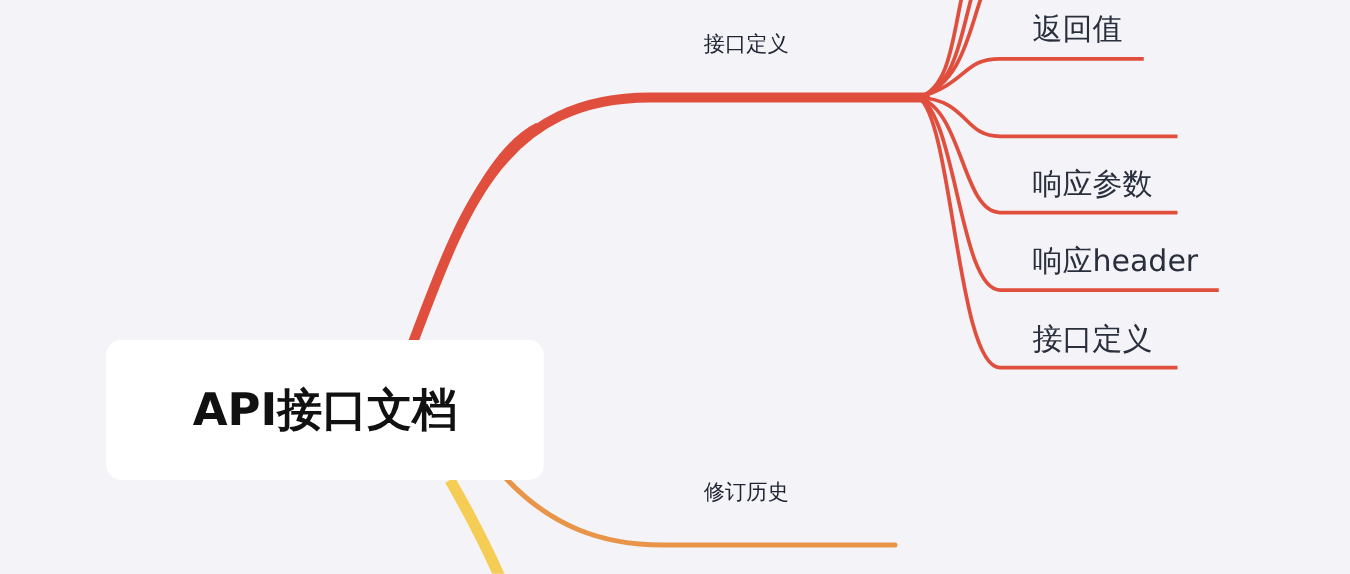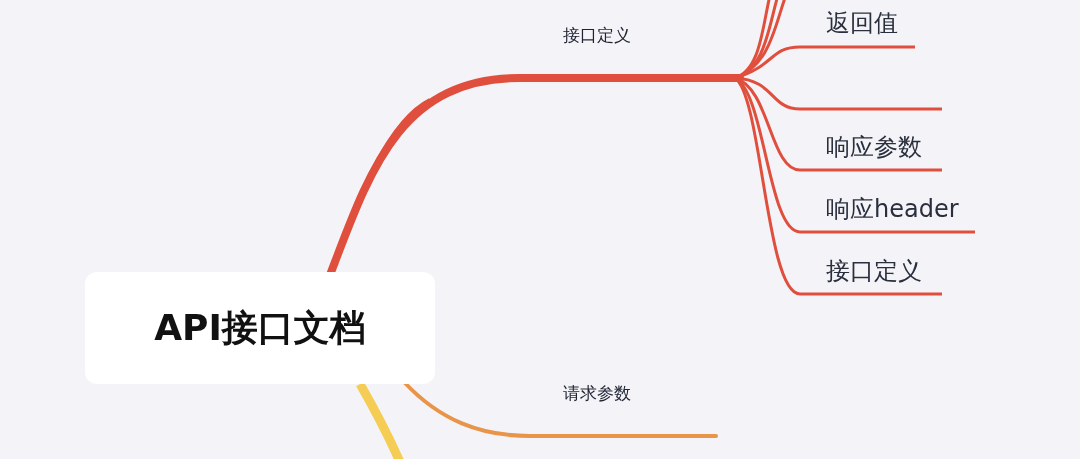--- a/index.html
+++ b/index.html
@@ -56,14 +56,14 @@
     <span>API接口文档</span>
   </div>
 
   <div class="node" style="left:563px; top:24px;">接口定义</div>
 
   <div class="node leaf" style="left:826px; top:7px;">返回值</div>
   <div class="node leaf" style="left:826px; top:131px;">响应参数</div>
   <div class="node leaf" style="left:826px; top:193px;">响应header</div>
   <div class="node leaf" style="left:826px; top:255px;">接口定义</div>
 
-  <div class="node" style="left:563px; top:382px;">请求参数</div>
+  <div class="node" style="left:563px; top:382px;">修订历史</div>
 </div>
 
 </body></html>

